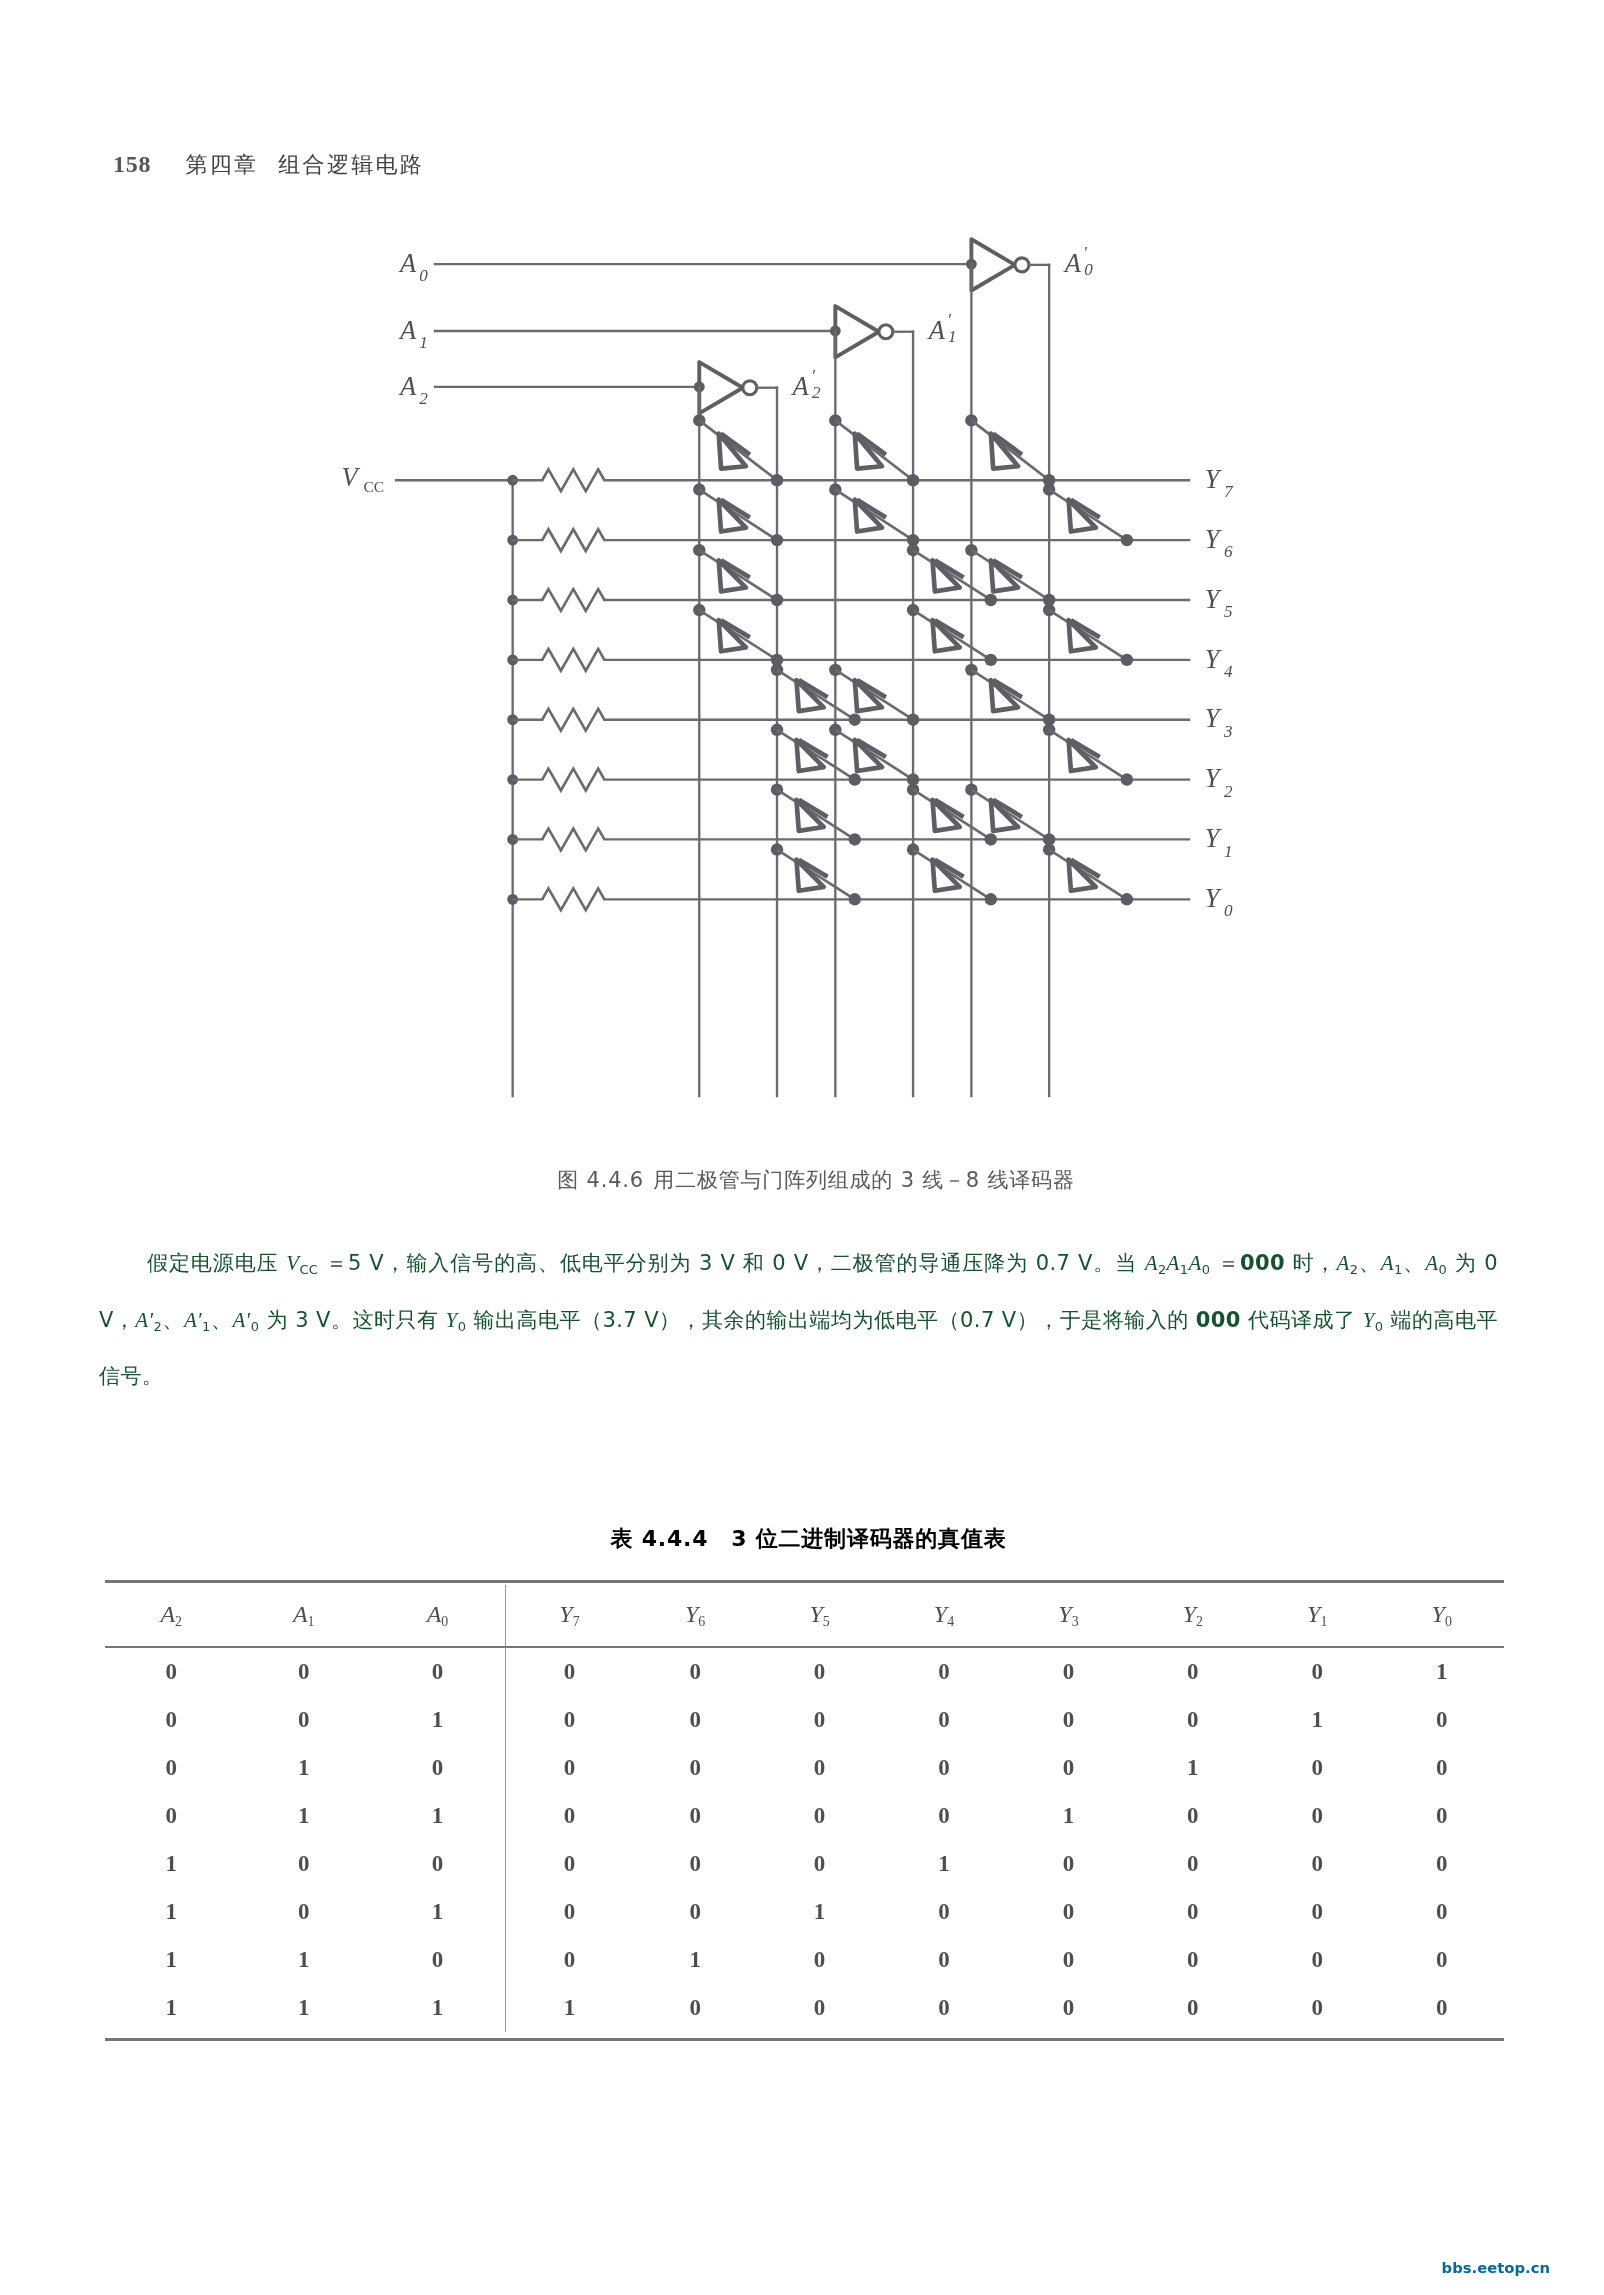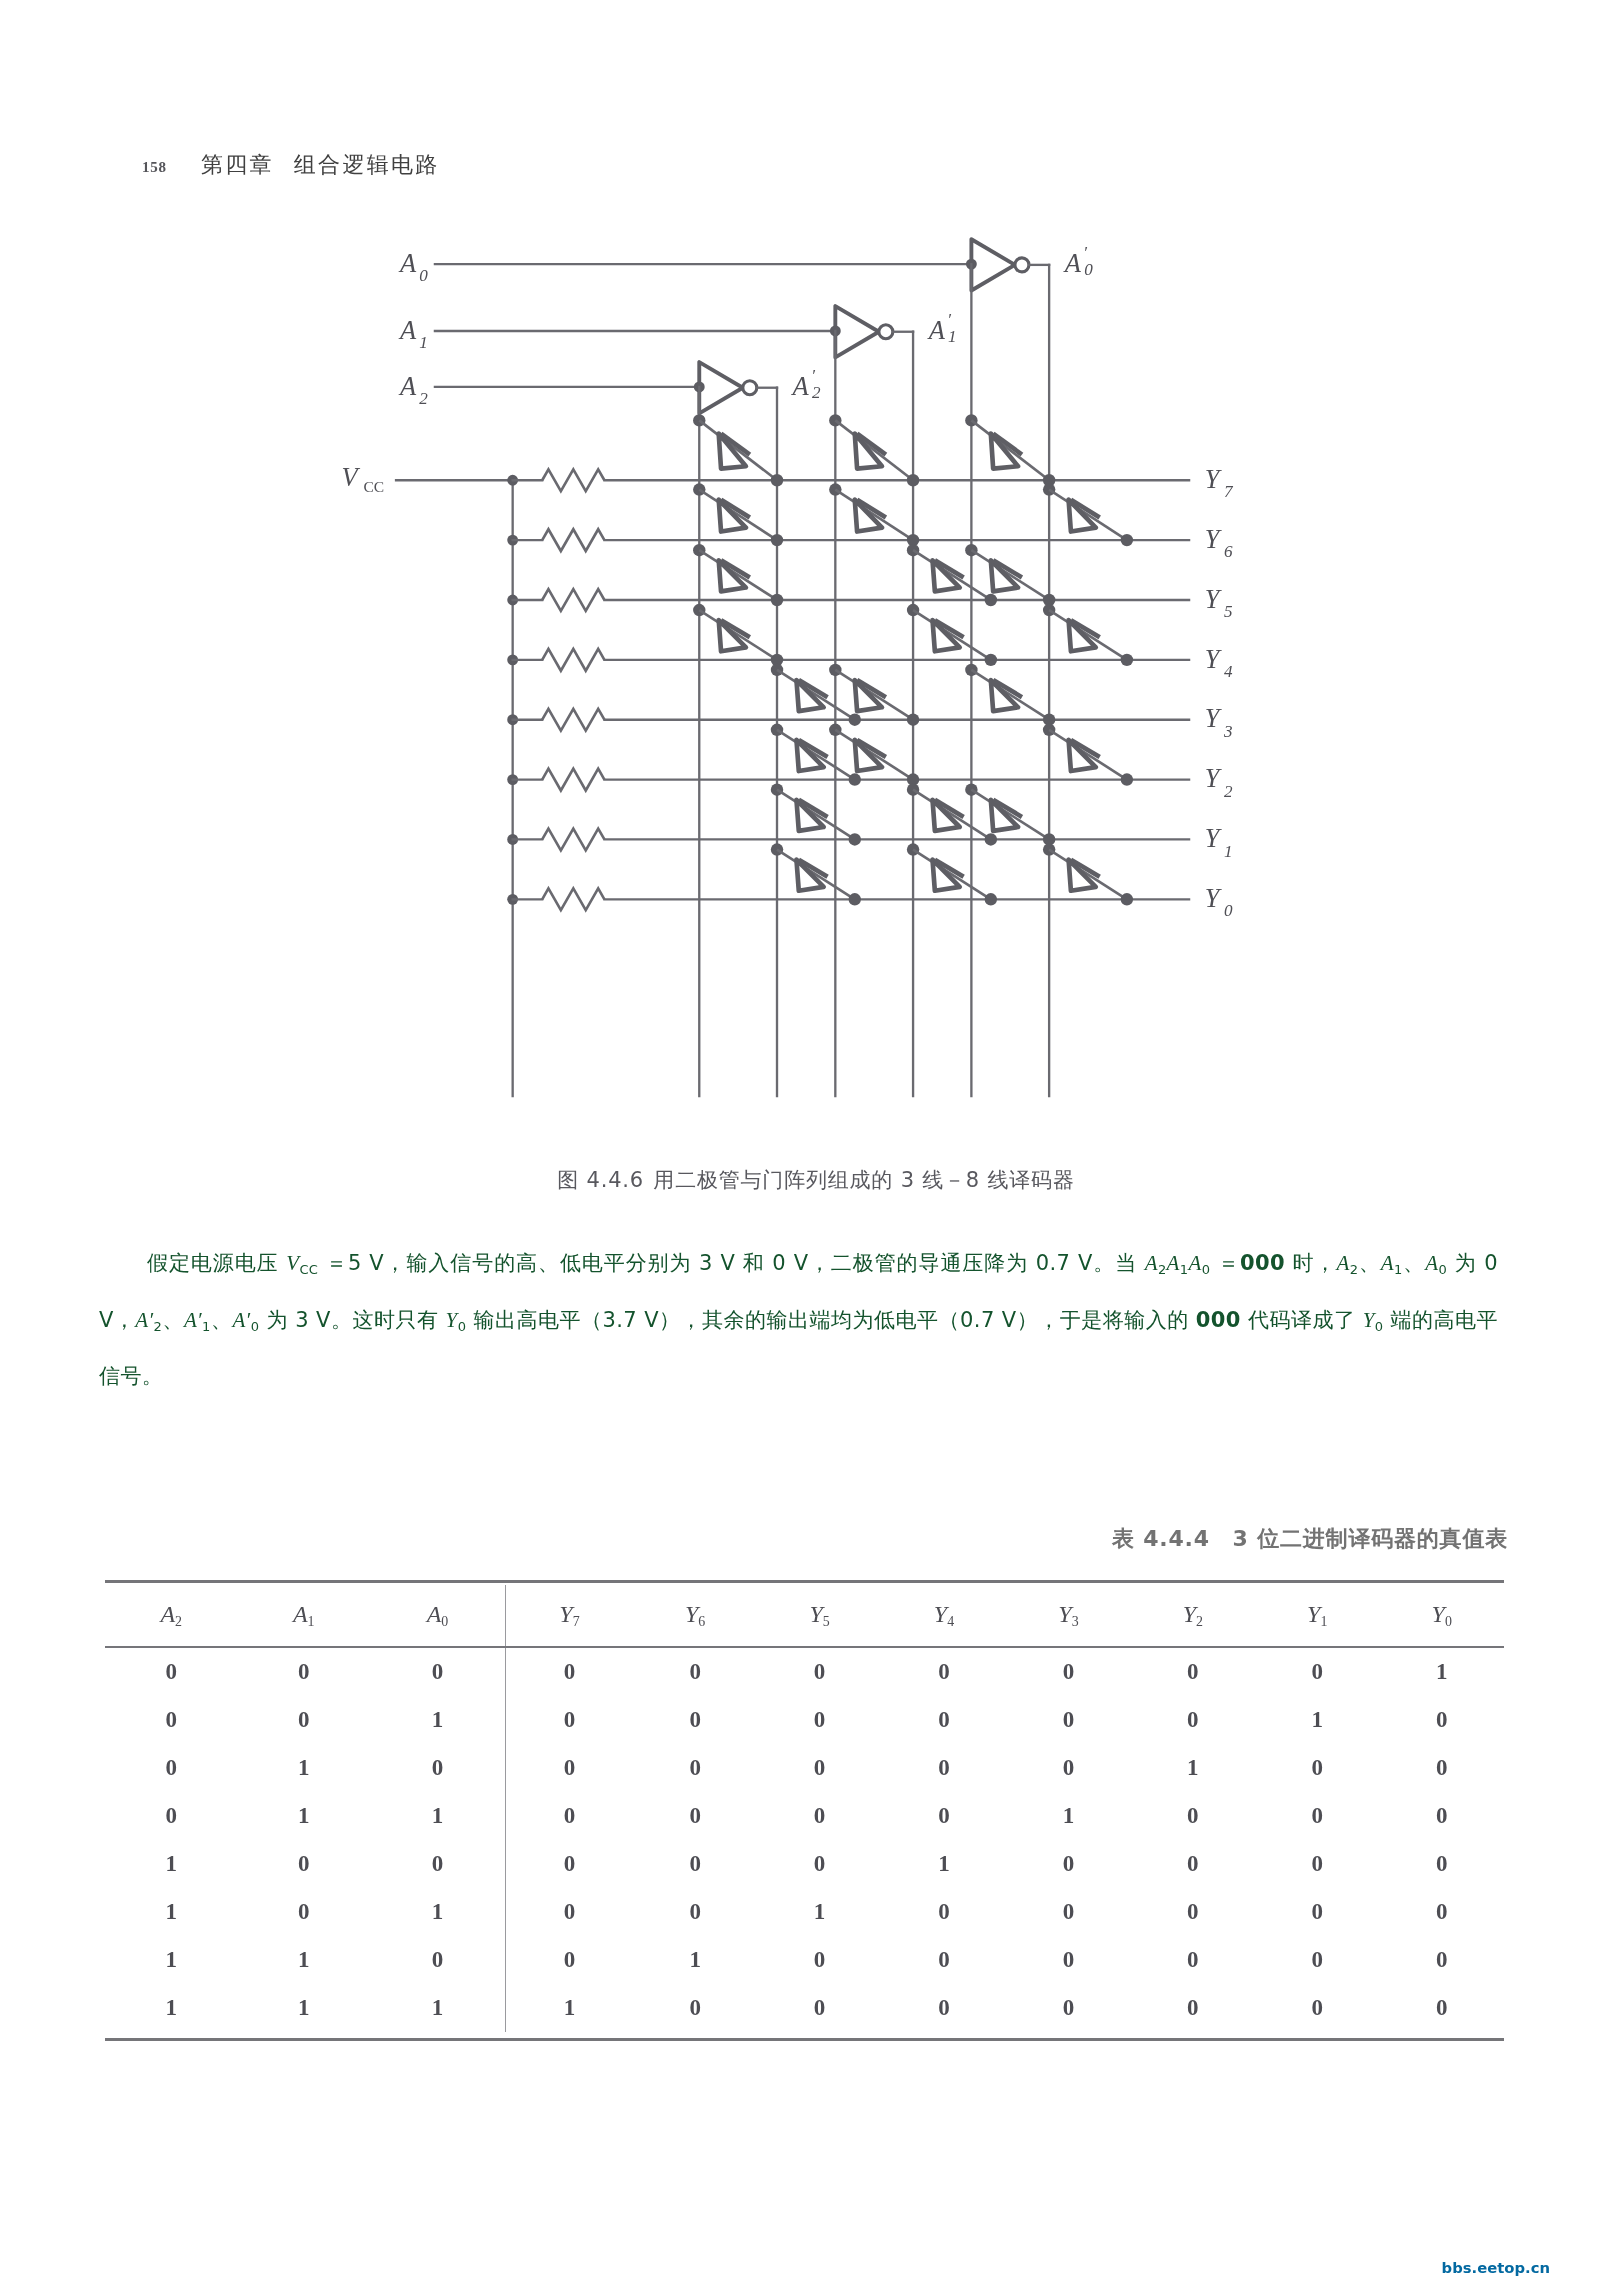--- a/index.html
+++ b/index.html
@@ -14,21 +14,21 @@
   .page{position:relative;width:1604px;height:2295px;}
 
   
   .runhead{
     position:absolute;left:113px;top:150px;
     display:flex;align-items:baseline;gap:34px;
     color:#6e6e72;
   }
   .runhead .folio{
     font-family:"Liberation Serif", serif;
-    font-weight:bold;font-size:15px;letter-spacing:0.8px;color:#55555a;margin-left:29px;
+    font-weight:bold;font-size:24px;letter-spacing:0.8px;color:#55555a;
   }
   .runhead .chap{
     font-family:"DejaVu Sans", sans-serif;
     font-size:22px;letter-spacing:2.3px;color:#404040;
   }
   .runhead .chap .sp{display:inline-block;width:20px;}
 
   
   .figure{position:absolute;left:326px;top:233px;width:972px;height:956px;}
   .figure svg{display:block;}
@@ -52,23 +52,23 @@
   }
   .para i{font-family:"Liberation Serif",serif;font-style:italic;}
   .para b{font-weight:bold;}
   .para sub{font-size:0.62em;vertical-align:-0.28em;}
   #para1{top:1238px;text-indent:48px;}
   #para2{top:1395px;text-indent:48px;}
 
   
   .tabcap{
     position:absolute;top:1524px;left:109px;width:1399px;
-    text-align:right;
+    text-align:center;
     font-family:"DejaVu Sans", sans-serif;font-weight:bold;
-    font-size:22px;color:#737373;letter-spacing:0.8px;
+    font-size:22px;color:#000000;letter-spacing:0.8px;
   }
   .truth{
     position:absolute;top:1580px;left:105px;width:1399px;
     border-collapse:collapse;
     font-family:"Liberation Serif", serif;
     color:#4d4d53;
   }
   .truth td,.truth th{
     text-align:center;font-weight:normal;
     padding:0;

